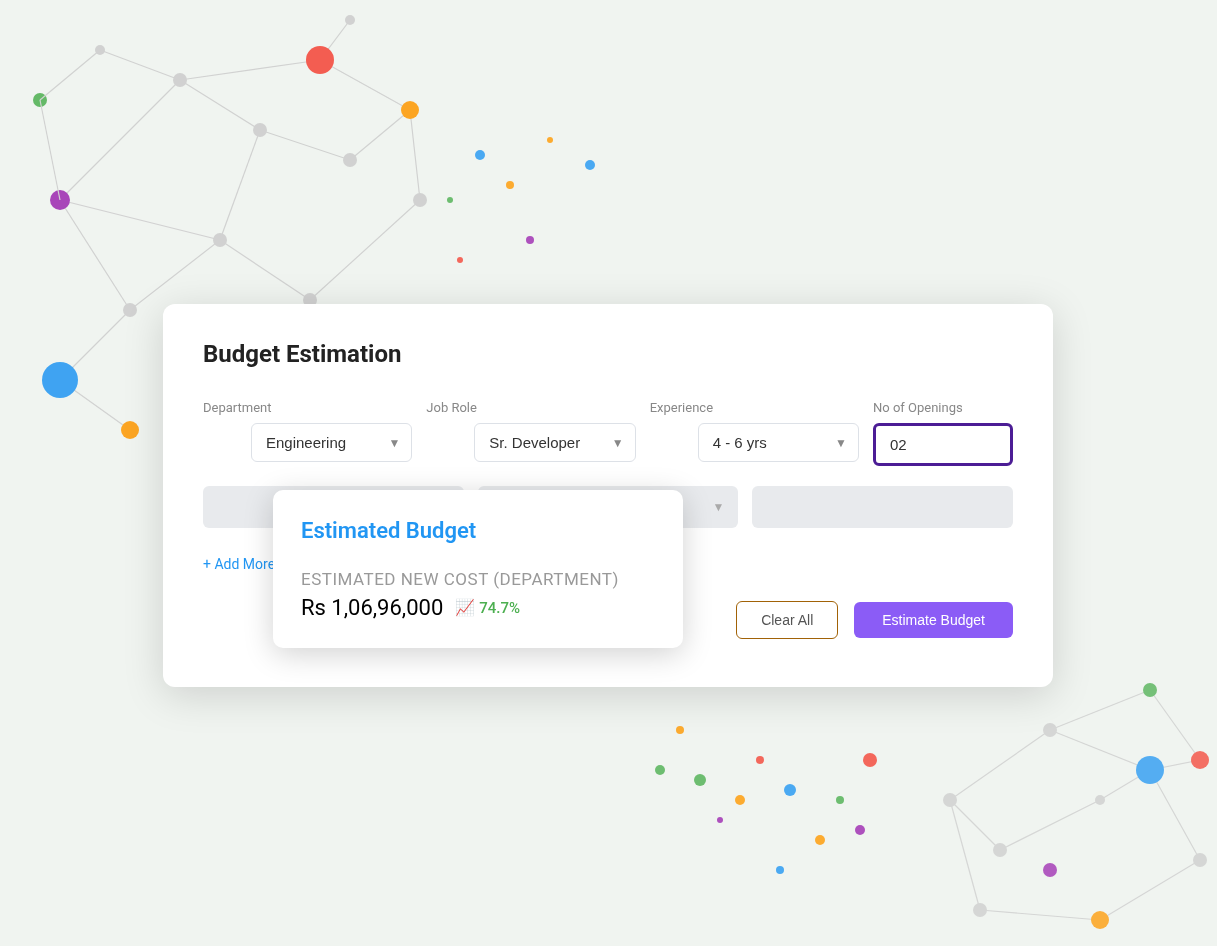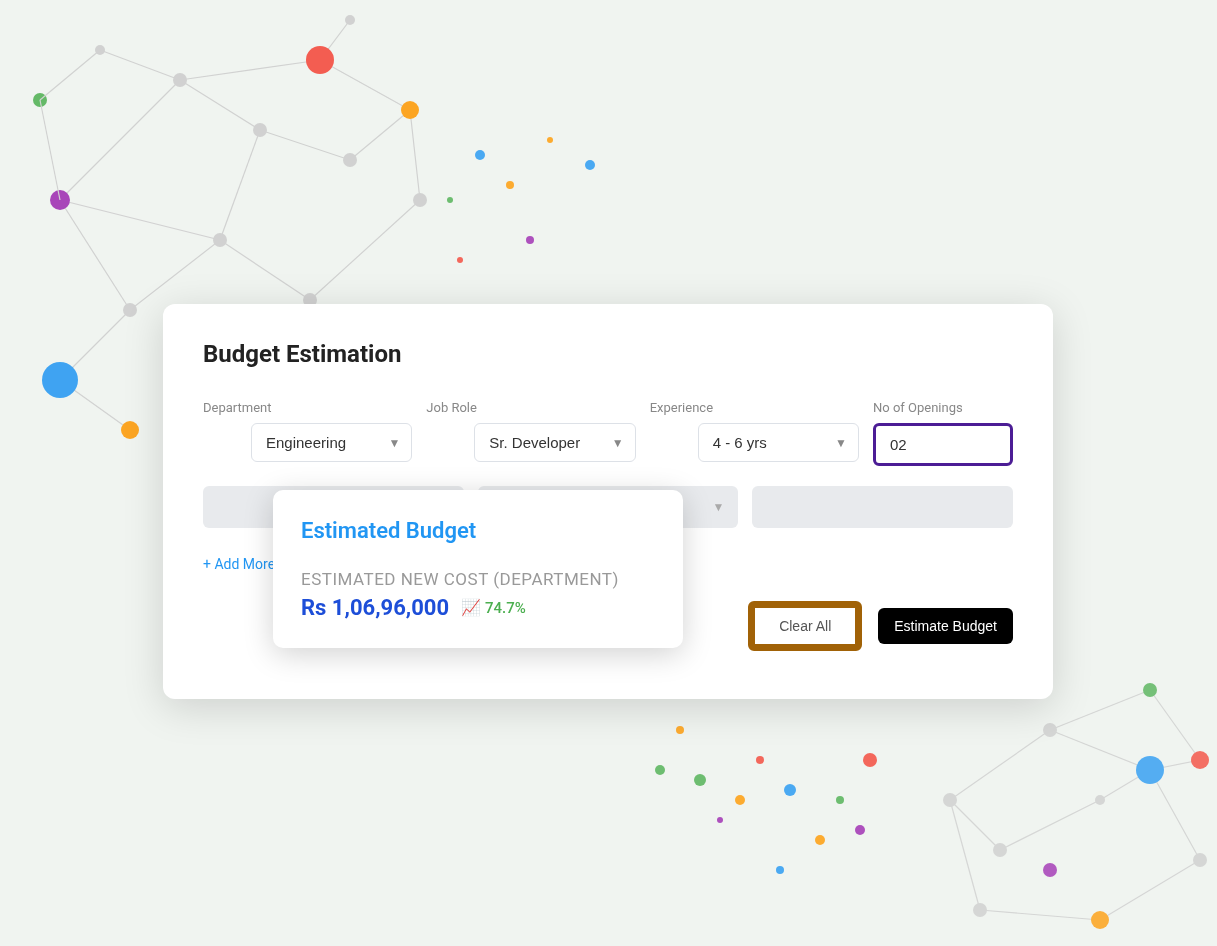--- a/index.html
+++ b/index.html
@@ -123,33 +123,33 @@
     .action-bar {
       display: flex;
       justify-content: flex-end;
       align-items: center;
       gap: 16px;
       margin-top: 28px;
     }
 
     .btn-clear {
       padding: 10px 24px;
-      border: 7px solid #a16207;
+      border: 1px solid #a16207;
       border-radius: 6px;
       background: #fff;
       font-size: 14px;
       color: #555;
       cursor: pointer;
     }
 
     .btn-estimate {
-      padding: 10px 16px;
+      padding: 10px 28px;
       border: none;
       border-radius: 6px;
-      background: #000000;
+      background: #8b5cf6;
       font-size: 14px;
       color: #fff;
       cursor: pointer;
       font-weight: 500;
     }
 
     
     .budget-popup {
       position: absolute;
       top: 490px;
@@ -185,22 +185,22 @@
     }
 
     .popup-new-cost-row {
       display: flex;
       align-items: center;
       gap: 12px;
     }
 
     .popup-new-cost {
       font-size: 22px;
-      color: #1d4ed8;
-      font-weight: 700;
+      color: #000000;
+      font-weight: 400;
     }
 
     .popup-change {
       display: flex;
       align-items: center;
       gap: 4px;
       color: #4caf50;
       font-size: 15px;
       font-weight: 500;
     }

